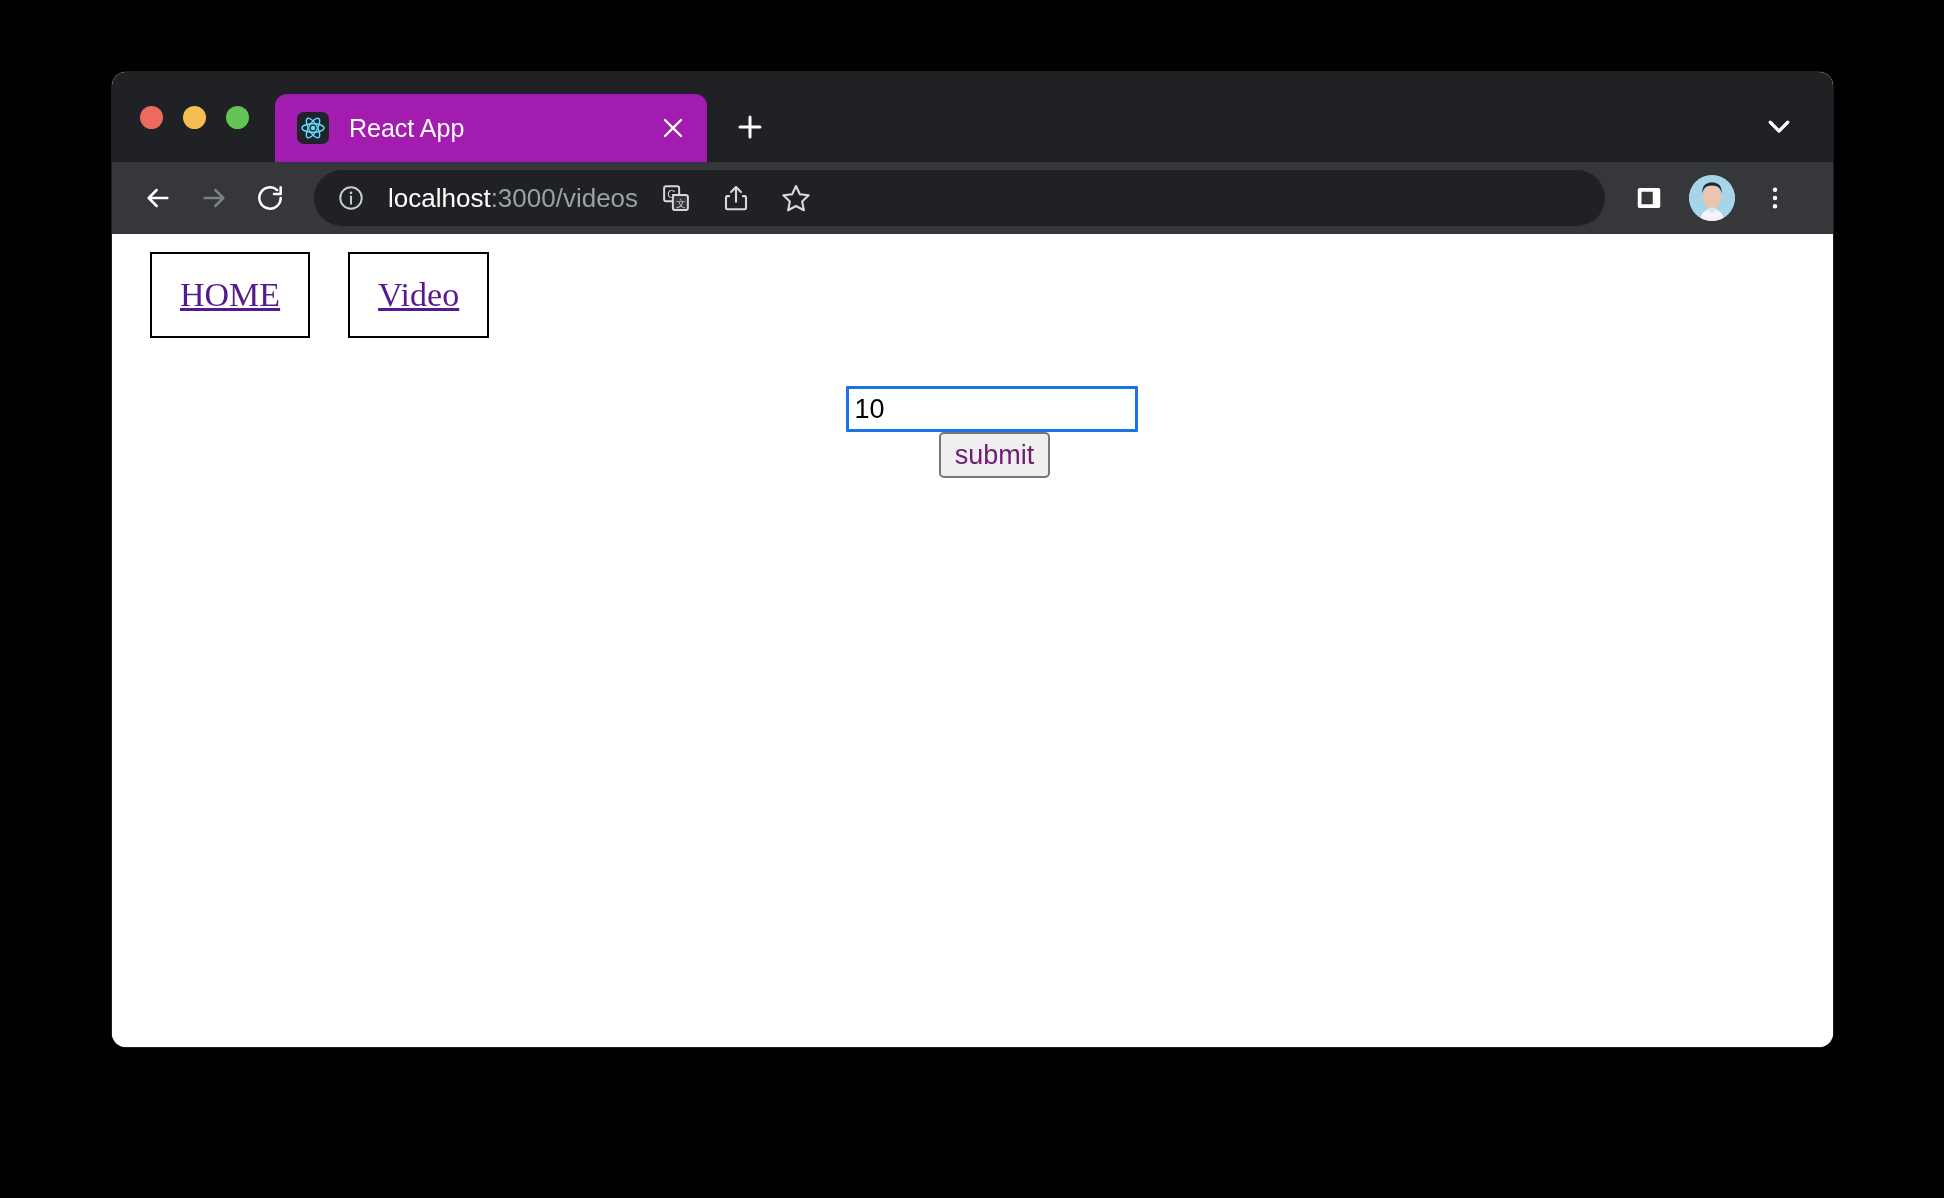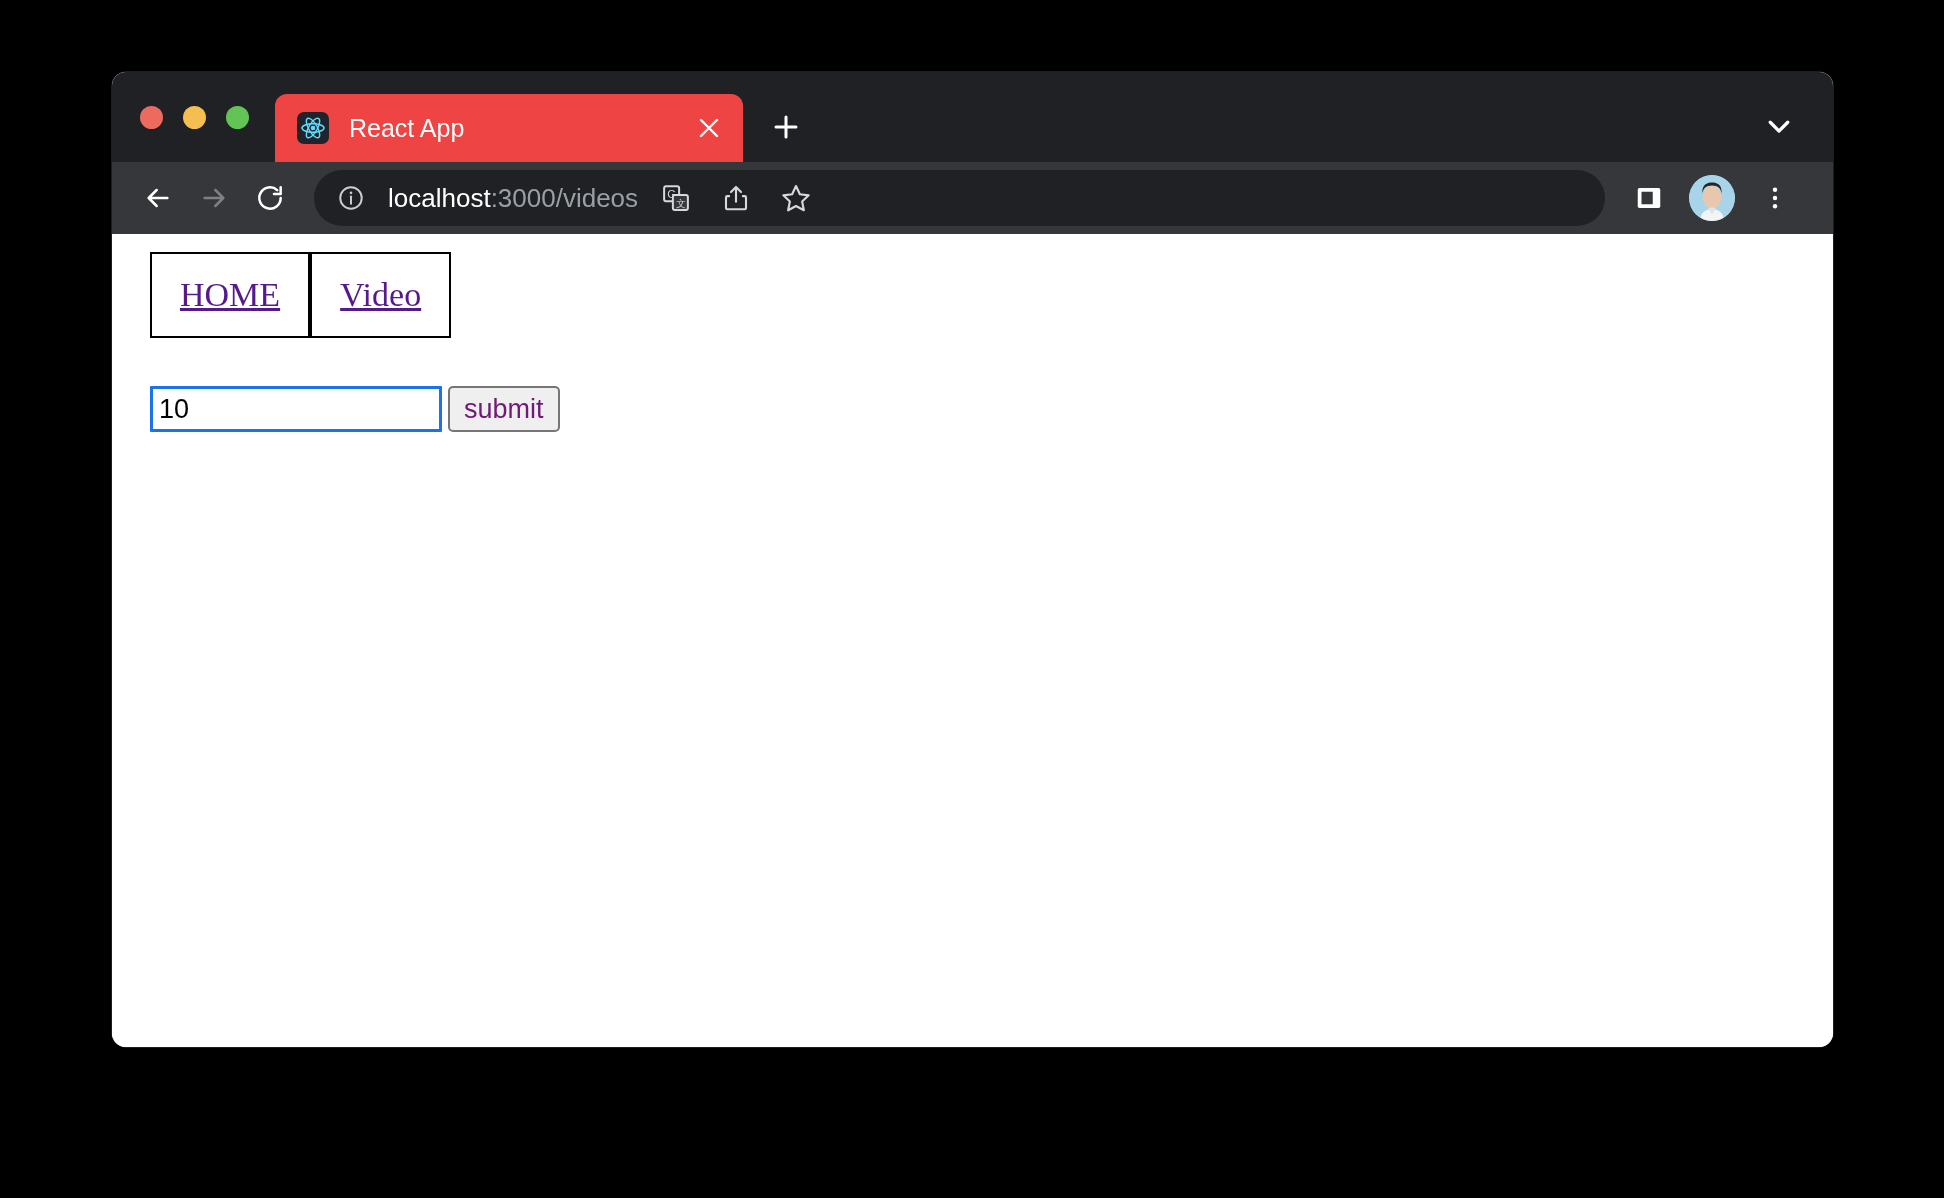--- a/index.html
+++ b/index.html
@@ -46,23 +46,23 @@
     width: 23px;
     height: 23px;
     border-radius: 50%;
   }
   .tl-red    { background: #ed6a5f; }
   .tl-yellow { background: #f4bf50; }
   .tl-green  { background: #61c455; }
 
   #tab-react-app {
     position: relative;
-    width: 468px;
+    width: 432px;
     height: 68px;
-    background: #ef4444;
+    background: #a21caf;
     border-radius: 12px 12px 0 0;
     display: flex;
     align-items: center;
     padding: 0 14px 0 22px;
     box-sizing: border-box;
     margin-left: 4px;
   }
   .favicon {
     width: 32px;
     height: 32px;
@@ -182,43 +182,45 @@
 
   
   #page-content {
     background: #ffffff;
     height: 813px;
     padding: 18px 0 0 0;
     box-sizing: border-box;
   }
   #nav-links {
     display: flex;
+    gap: 38px;
     padding-left: 38px;
   }
   .nav-box {
     border: 2px solid #000000;
     padding: 22px 28px;
     display: inline-flex;
     align-items: center;
     justify-content: center;
     box-sizing: border-box;
     min-width: 140px;
   }
   .nav-link {
     color: #551a8b;
     text-decoration: underline;
     font-size: 34px;
     font-family: "Liberation Serif", serif;
     white-space: nowrap;
   }
   #form-row {
     display: flex;
-    align-items: flex-end;
+    align-items: center;
     padding-left: 38px;
     margin-top: 48px;
+    flex-direction: column;
   }
   #count-input {
     width: 292px;
     height: 46px;
     box-sizing: border-box;
     font-size: 27px;
     font-family: "Liberation Sans", sans-serif;
     color: #000000;
     padding: 2px 6px;
     border: 3px solid #1a73e8;

